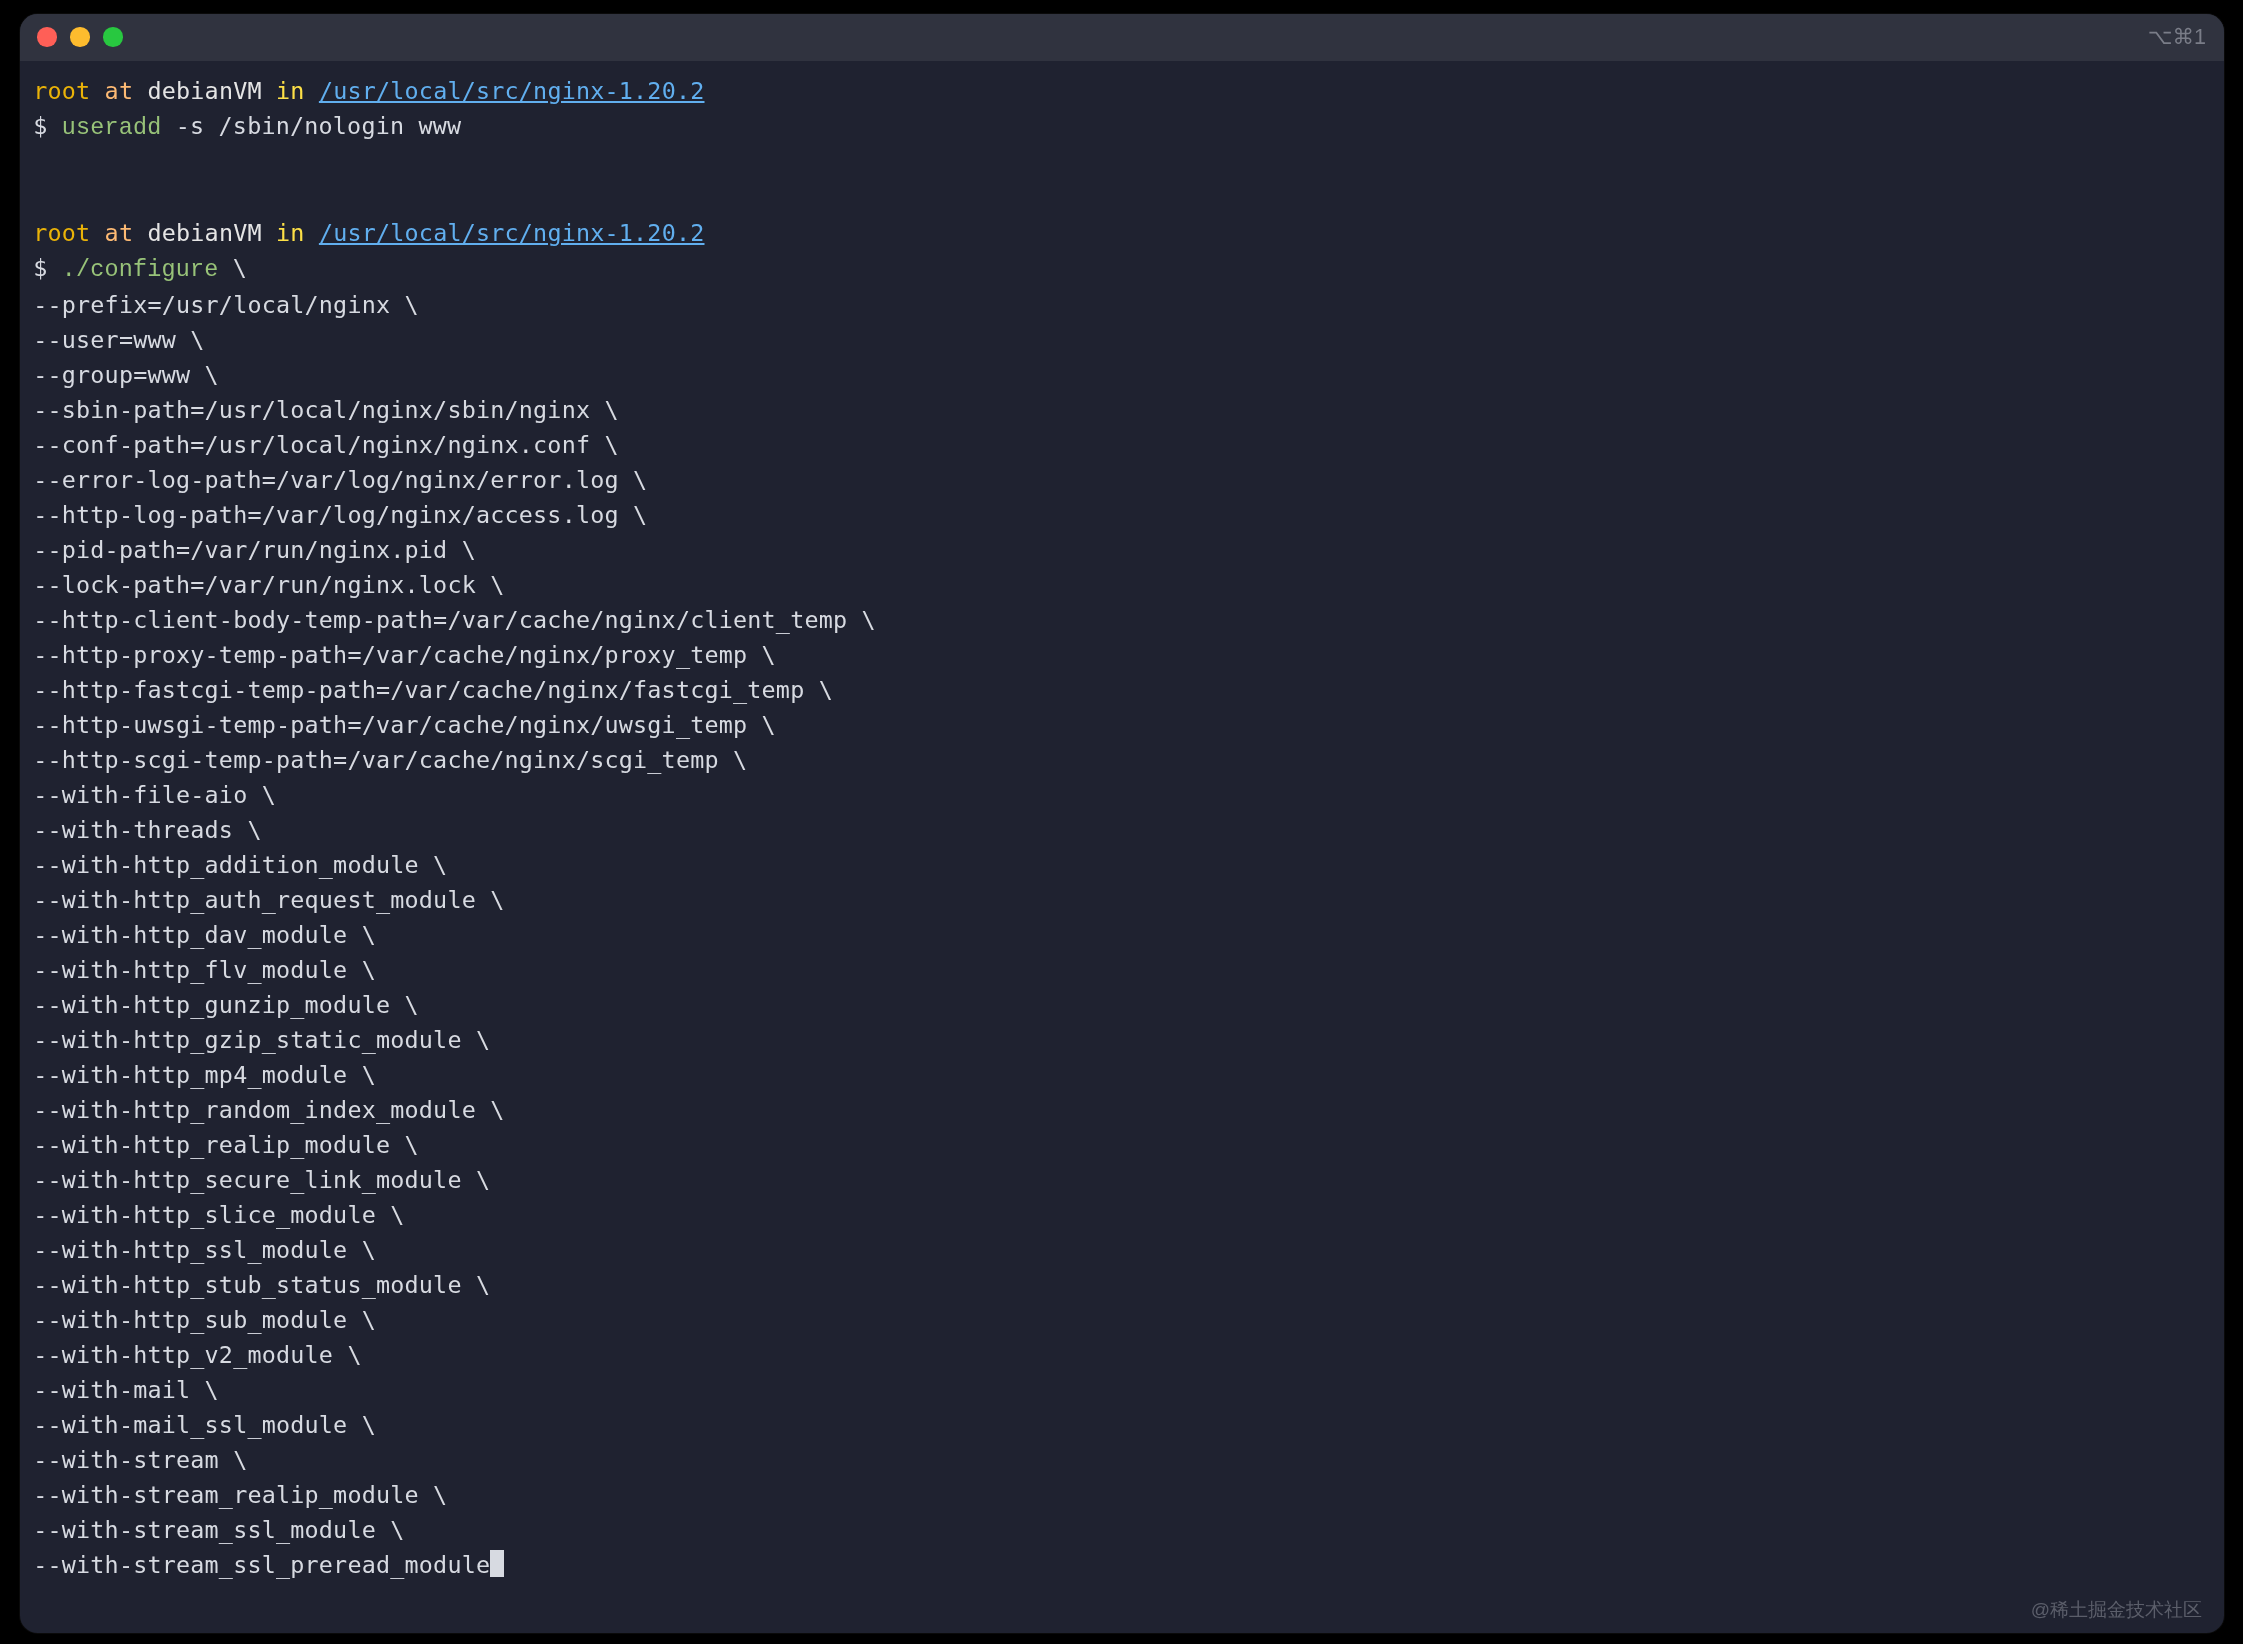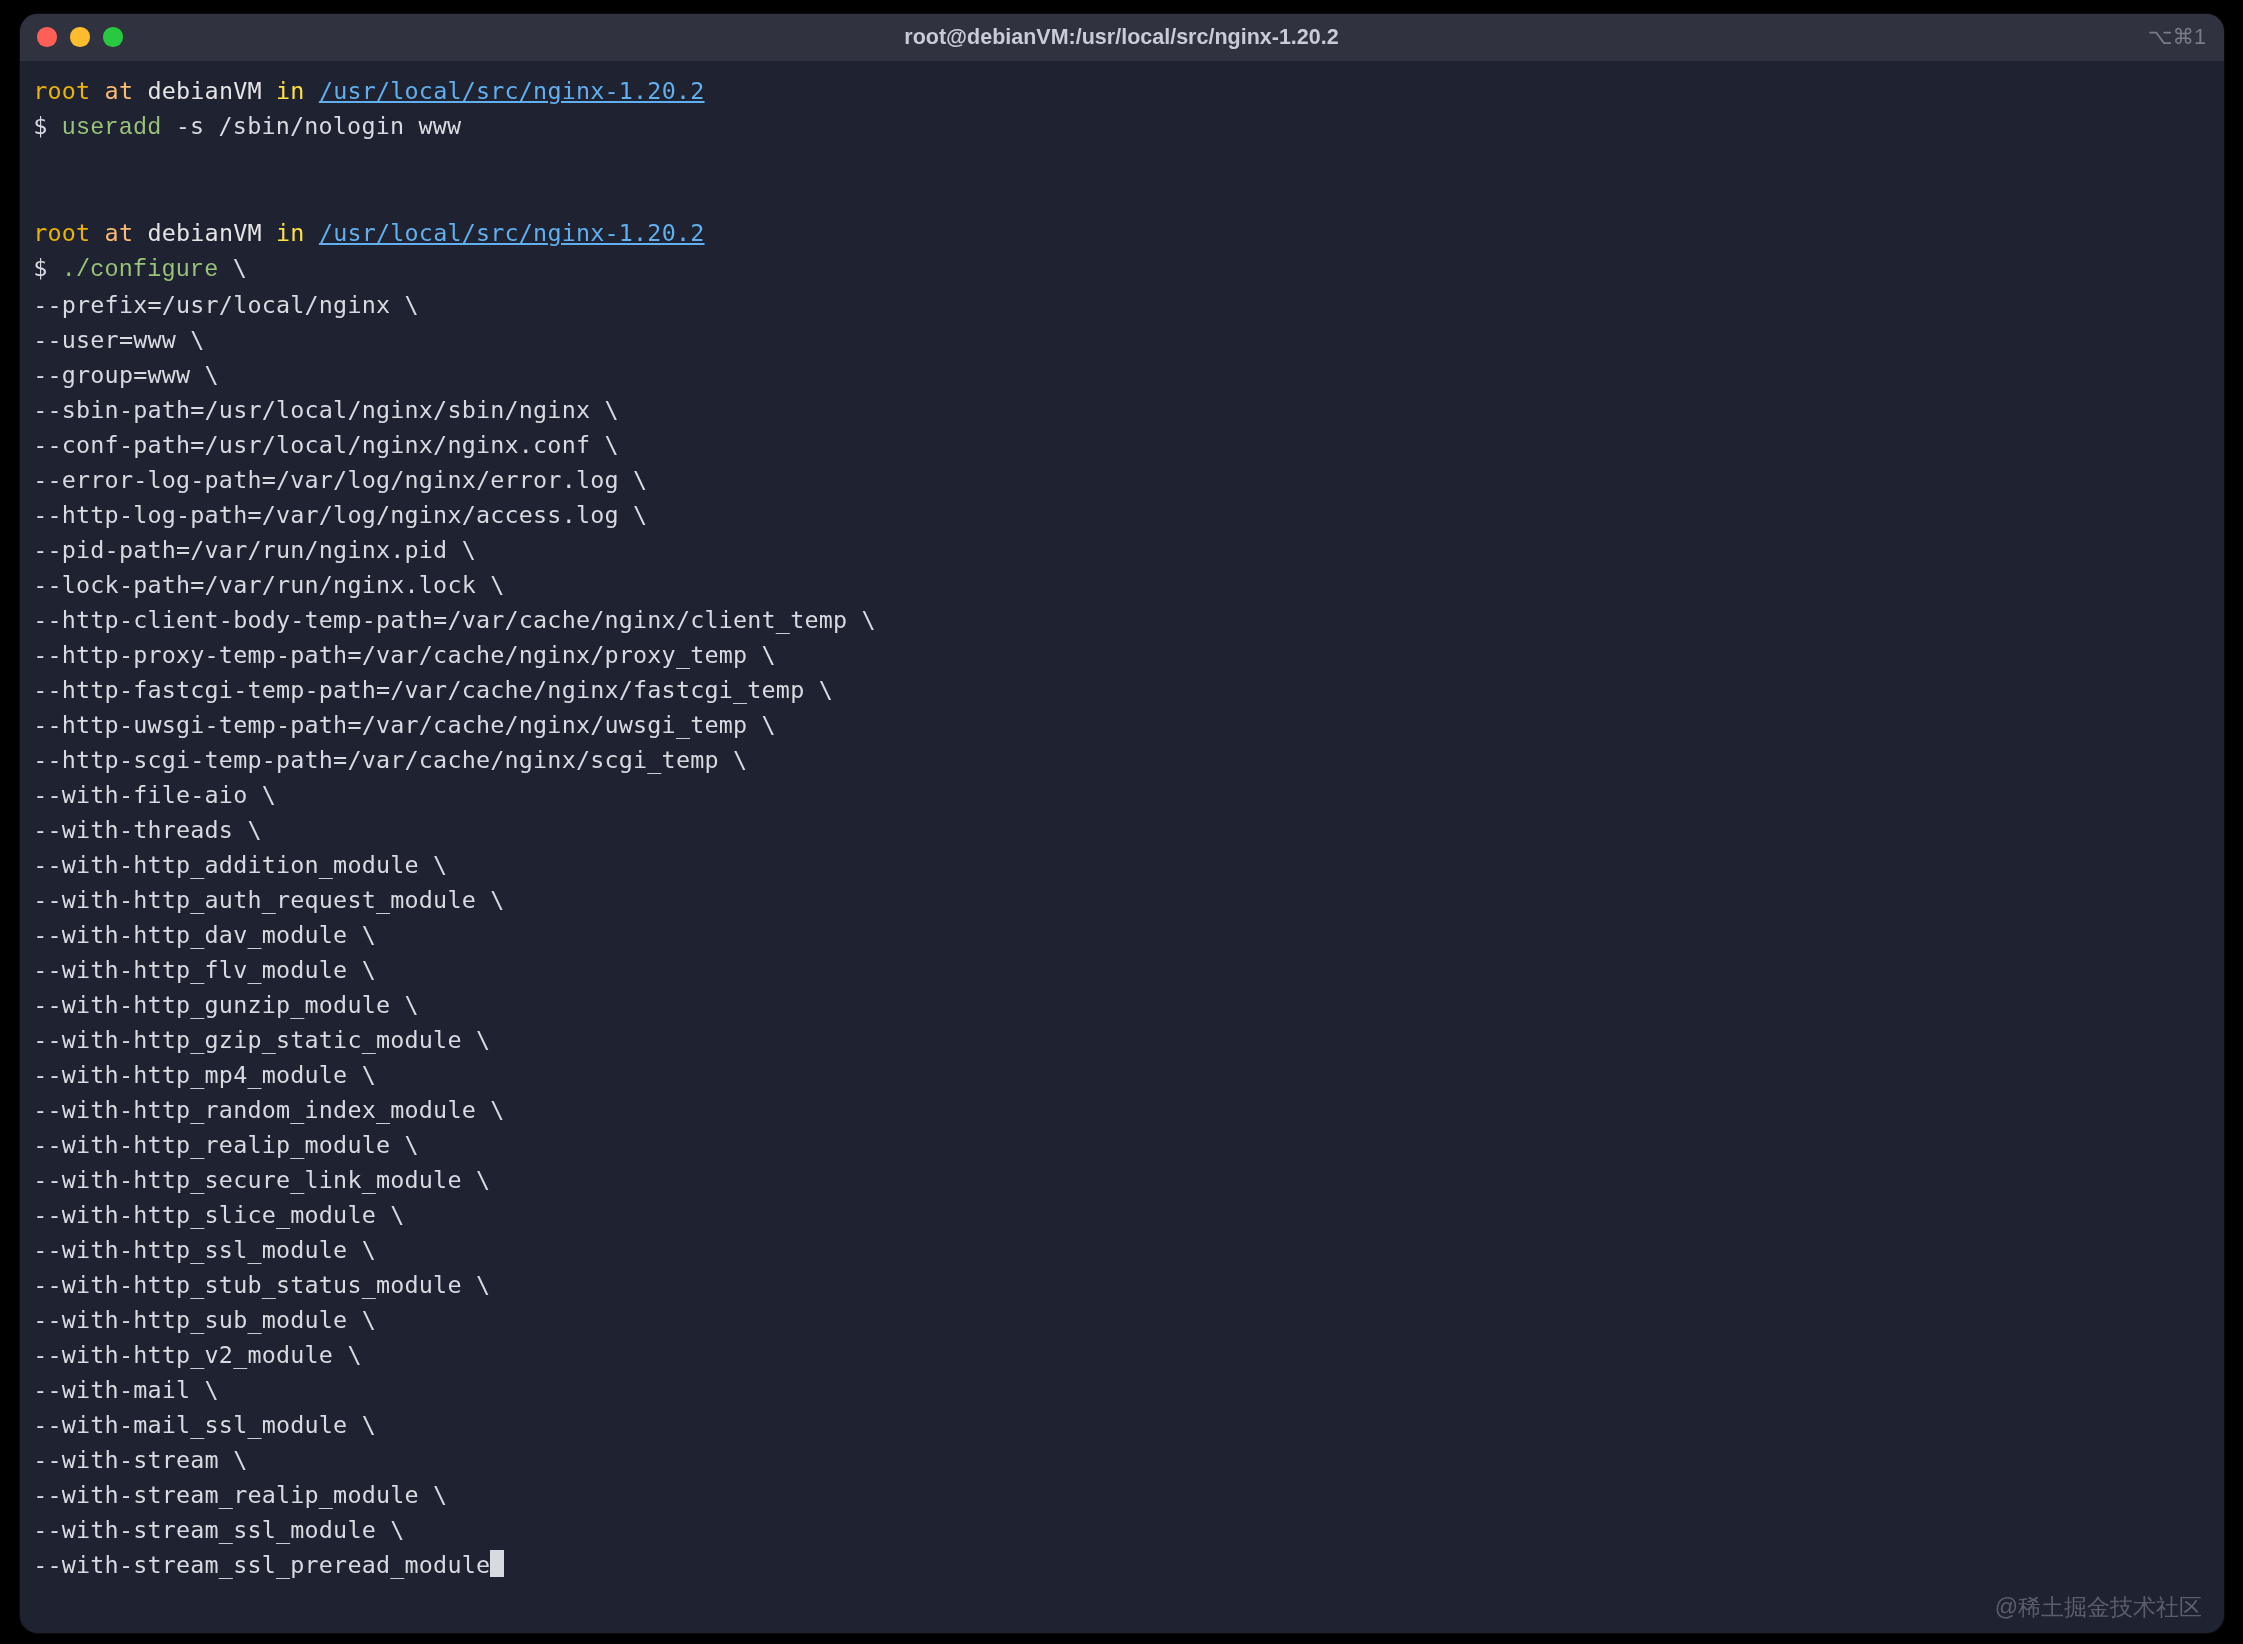--- a/index.html
+++ b/index.html
@@ -68,37 +68,36 @@
   .cursor {
     display: inline-block;
     width: 13.7px; height: 27px;
     background: #d7dae1;
     vertical-align: -3.9px;
   }
   .watermark {
     position: absolute;
     right: 21.5px; bottom: 9.8px;
     color: #5b5e6a;
-    font-size: 23px;
+    font-size: 19px;
     font-family: -apple-system, "Helvetica Neue", sans-serif;
   }
   .line { display: block; }
 </style>
 </head>
 <body>
 
 <div class="window">
 
   <div class="titlebar">
     <div class="traffic-lights">
       <div class="tl red"></div>
       <div class="tl yellow"></div>
       <div class="tl green"></div>
     </div>
-    <div class="title">root@debianVM:/usr/local/src/nginx-1.20.2</div>
     <div class="shortcut">⌥⌘1</div>
   </div>
 
   <div class="terminal"><span class="line"><span class="c-user">root</span><span class="c-at"> at </span><span class="c-host">debianVM</span><span class="c-in"> in </span><span class="c-path">/usr/local/src/nginx-1.20.2</span></span><span class="line"><span class="c-arg">$ </span><span class="c-cmd">useradd</span><span class="c-arg"> -s </span><span class="c-arg c-ul">/sbin/nologin</span><span class="c-arg"> www</span></span><span class="line"> </span><span class="line"> </span><span class="line"><span class="c-user">root</span><span class="c-at"> at </span><span class="c-host">debianVM</span><span class="c-in"> in </span><span class="c-path">/usr/local/src/nginx-1.20.2</span></span><span class="line"><span class="c-arg">$ </span><span class="c-cmd">./configure</span><span class="c-arg"> \</span></span><span class="line c-arg">--prefix=/usr/local/nginx \</span><span class="line c-arg">--user=www \</span><span class="line c-arg">--group=www \</span><span class="line c-arg">--sbin-path=/usr/local/nginx/sbin/nginx \</span><span class="line c-arg">--conf-path=/usr/local/nginx/nginx.conf \</span><span class="line c-arg">--error-log-path=/var/log/nginx/error.log \</span><span class="line c-arg">--http-log-path=/var/log/nginx/access.log \</span><span class="line c-arg">--pid-path=/var/run/nginx.pid \</span><span class="line c-arg">--lock-path=/var/run/nginx.lock \</span><span class="line c-arg">--http-client-body-temp-path=/var/cache/nginx/client_temp \</span><span class="line c-arg">--http-proxy-temp-path=/var/cache/nginx/proxy_temp \</span><span class="line c-arg">--http-fastcgi-temp-path=/var/cache/nginx/fastcgi_temp \</span><span class="line c-arg">--http-uwsgi-temp-path=/var/cache/nginx/uwsgi_temp \</span><span class="line c-arg">--http-scgi-temp-path=/var/cache/nginx/scgi_temp \</span><span class="line c-arg">--with-file-aio \</span><span class="line c-arg">--with-threads \</span><span class="line c-arg">--with-http_addition_module \</span><span class="line c-arg">--with-http_auth_request_module \</span><span class="line c-arg">--with-http_dav_module \</span><span class="line c-arg">--with-http_flv_module \</span><span class="line c-arg">--with-http_gunzip_module \</span><span class="line c-arg">--with-http_gzip_static_module \</span><span class="line c-arg">--with-http_mp4_module \</span><span class="line c-arg">--with-http_random_index_module \</span><span class="line c-arg">--with-http_realip_module \</span><span class="line c-arg">--with-http_secure_link_module \</span><span class="line c-arg">--with-http_slice_module \</span><span class="line c-arg">--with-http_ssl_module \</span><span class="line c-arg">--with-http_stub_status_module \</span><span class="line c-arg">--with-http_sub_module \</span><span class="line c-arg">--with-http_v2_module \</span><span class="line c-arg">--with-mail \</span><span class="line c-arg">--with-mail_ssl_module \</span><span class="line c-arg">--with-stream \</span><span class="line c-arg">--with-stream_realip_module \</span><span class="line c-arg">--with-stream_ssl_module \</span><span class="line c-arg">--with-stream_ssl_preread_module<span class="cursor"></span></span></div>
 
   <div class="watermark">@稀土掘金技术社区</div>
 </div>
 
 
 </body></html>

